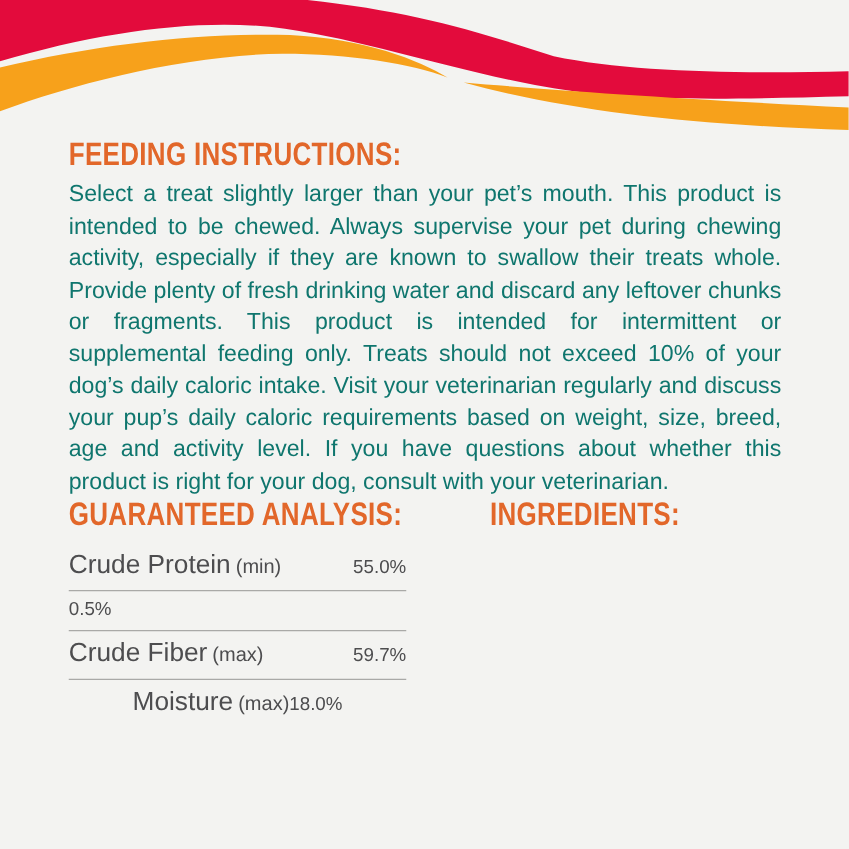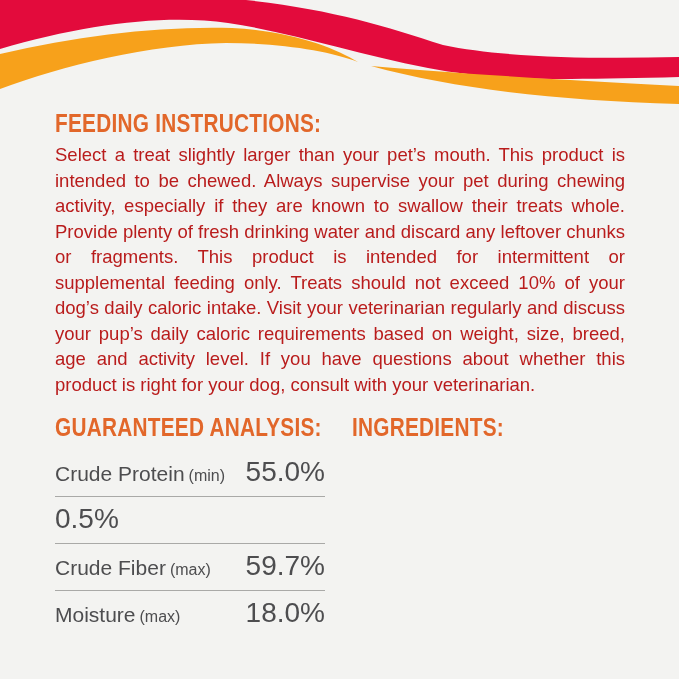--- a/index.html
+++ b/index.html
@@ -32,45 +32,45 @@
     transform: scaleX(0.80);
     transform-origin: 0 50%;
     white-space: nowrap;
     letter-spacing: 0.3px;
   }
   .title-qualifier {
     font-size: 19px;
     letter-spacing: 0.2px;
   }
   .body-text {
-    color: #b91c1c;
+    color: #0f766e;
     font-size: 18.5px;
     line-height: 25.5px;
     text-align: justify;
     margin: 5px 0 0 0;
   }
   .columns {
     display: flex;
-    margin-top: 16px;
+    gap: 40px;
   }
   .col-left  { width: 270px; flex: none; }
   .col-right { width: 273px; flex: none; margin-left: 27px; }
   .ga-table { margin-top: 9px; }
   .ga-row {
     display: flex;
     justify-content: space-between;
     align-items: baseline;
     padding: 6px 0 8px 0;
     border-bottom: 1.5px solid #a9a9a7;
     color: #4d4d4f;
   }
-  .ga-row:last-child { border-bottom: none; }
+  .ga-row:last-child { border-bottom: none; justify-content: center; }
   .ga-label { font-size: 21px; }
   .ga-qualifier { font-size: 16px; margin-left: 4px; }
-  .ga-value { font-size: 28px; }
+  .ga-value { font-size: 15px; }
   .calorie-title-wrap { margin-top: 6px; }
   .calorie-line {
     color: #4d4d4f;
     font-size: 20px;
     margin-top: 7px;
     white-space: nowrap;
   }
   .calorie-per-treat { font-size: 15.5px; }
   .ingredients-text {
     color: #4d4d4f;

